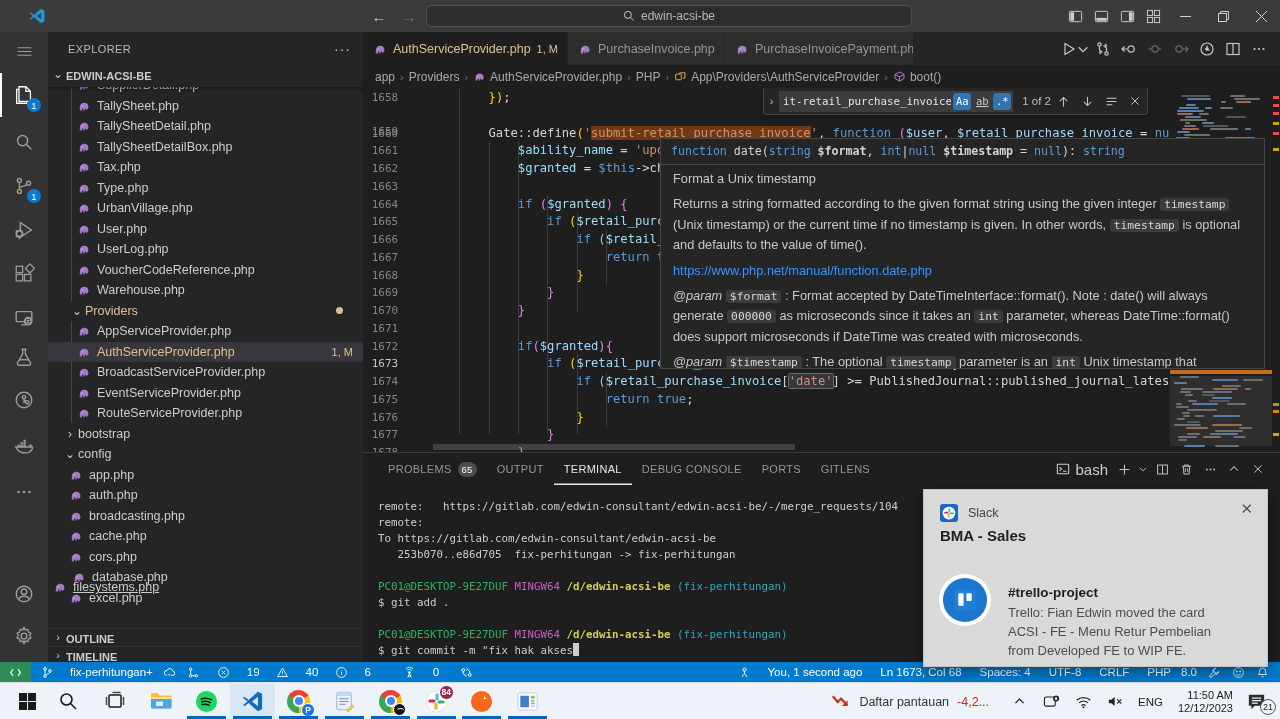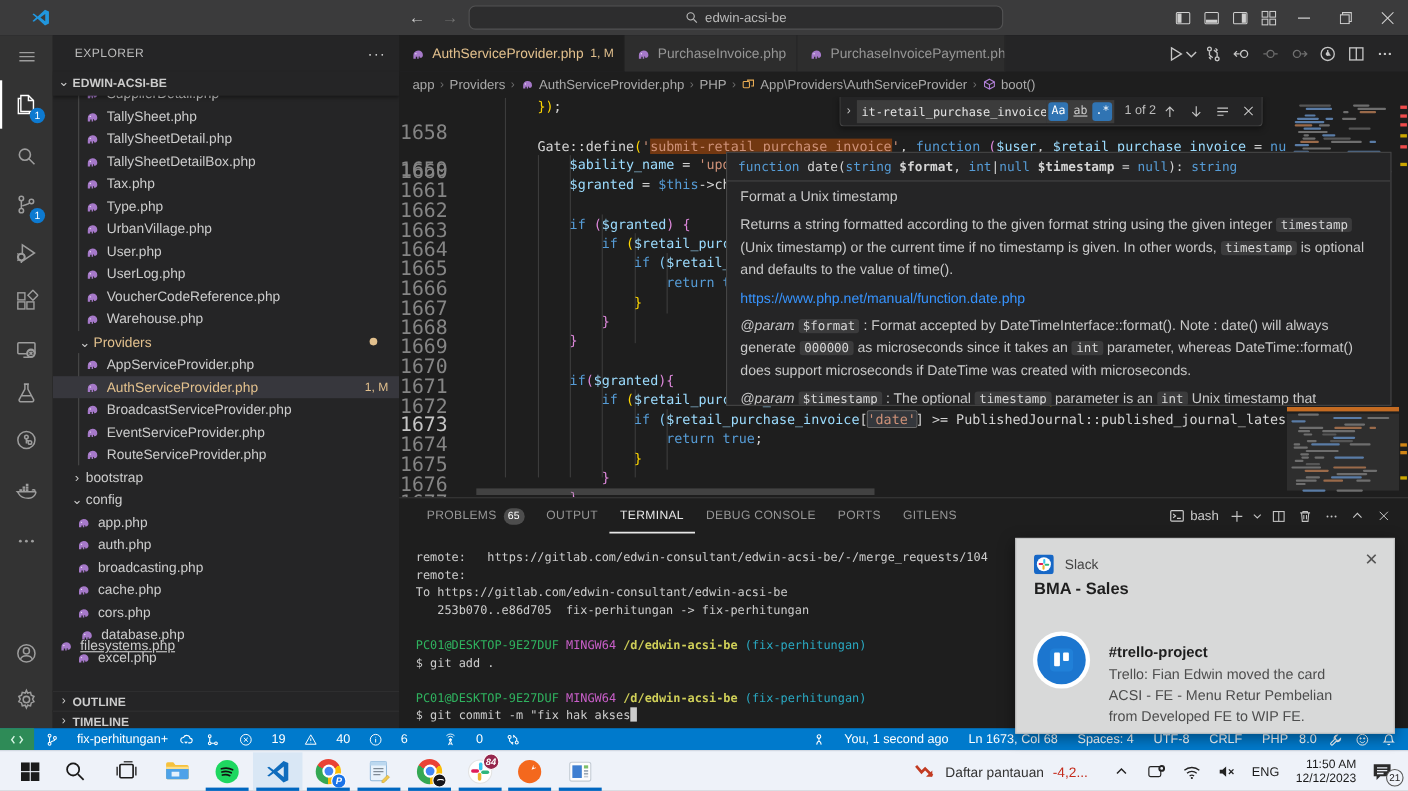--- a/index.html
+++ b/index.html
@@ -64,21 +64,21 @@
 
   .breadcrumb { position:absolute; left:0; top:33px; width:917px; height:23px; display:flex; align-items:center; font-size:12px; color:#a9a9a9; padding-left:12px; gap:3px; white-space:nowrap; }
   .bc-sep { color:#6e6e6e; font-size:11px; margin:0 2px; }
   .bc-item { display:flex; align-items:center; gap:4px; }
   .bc-item svg { width:13px; height:13px; }
 
   
   .codearea { position:absolute; left:0; top:56px; width:917px; height:364px; overflow:hidden; background:#1e1e1e; }
   .code-lines { position:absolute; left:0; top:0; width:807px; height:364px; overflow:hidden; }
   .cl { position:absolute; left:0; width:807px; height:17.75px; font-family:"DejaVu Sans Mono", monospace; font-size:12.17px; line-height:17.75px; white-space:pre; }
-  .cl .num { position:absolute; left:0; top:0; width:44px; text-align:right; color:#858585; font-size:18px;margin-top:23px; }
+  .cl .num { position:absolute; left:0; top:0; width:44px; text-align:center; color:#858585; font-size:11px; }
   .cl .num.cur { color:#c6c6c6; }
   .cl .txt { position:absolute; left:67px; top:0; }
   .seg-p { color:#d4d4d4; } .seg-k { color:#569cd6; } .seg-v { color:#9cdcfe; }
   .seg-s { color:#ce9178; } .seg-g { color:#ffd700; } .seg-pk { color:#df89dd; }
   .seg-b { color:#87cefa; }
   .seg-fm { color:#ce9178; background:rgba(234,92,0,.42); }
   .seg-wd { color:#ce9178; background:#34373c; box-shadow:0 0 0 1px #6a6a6a; border-radius:1px; }
   .iguide { position:absolute; width:1px; background:#3c3c3c; }
   .hscroll { position:absolute; left:70px; top:356px; width:362px; height:6px; background:rgba(121,121,121,.4); }
 
@@ -112,41 +112,41 @@
   .seg-vb { color:#d4d4d4; font-weight:bold; }
 
   
   .panel { position:absolute; left:0; top:420px; width:917px; height:210px; background:#1e1e1e; border-top:1px solid #3a3a3a; }
   .panel-tabs { position:absolute; left:15px; top:0; height:32px; display:flex; align-items:center; gap:0; }
   .panel-tab { font-size:11px; letter-spacing:.3px; color:#969696; padding:0 10px; height:32px; display:flex; align-items:center; gap:6px; }
   .panel-tab.active { color:#e7e7e7; box-shadow:inset 0 -1.5px 0 #e7e7e7; }
   .panel-badge { background:#4d4d4d; color:#ffffff; font-size:9.5px; min-width:17px; height:15px; border-radius:8px; display:flex; align-items:center; justify-content:center; padding:0 4px; }
   .panel-acts { position:absolute; right:10px; top:0; height:32px; display:flex; align-items:center; color:#c5c5c5; }
   .panel-act { width:24px; height:26px; display:flex; align-items:center; justify-content:center; font-size:13px; }
-  .term-sel { display:flex; align-items:center; gap:5px; font-size:12px; color:#cccccc; margin-right:4px; }
+  .term-sel { display:flex; align-items:center; gap:5px; font-size:15px; color:#cccccc; margin-right:4px; }
   .terminal { position:absolute; left:15px; top:46px; width:880px; font-family:"DejaVu Sans Mono", monospace; font-size:10.8px; line-height:16px; white-space:pre; }
   .seg-t { color:#cccccc; } .seg-tg { color:#2fb35f; } .seg-tm { color:#c95fc9; }
   .seg-ty { color:#cfcf58; font-weight:bold; } .seg-tc { color:#2aa9c2; }
   .seg-cursor { display:inline-block; width:6.4px; height:13px; background:#cccccc; vertical-align:-2px; }
 
   
   .statusbar { position:absolute; left:0; top:662px; width:1280px; height:20px; background:#007acc; color:#ffffff; font-size:11.5px; display:flex; align-items:center; }
   .sb-remote { width:31px; height:20px; background:#2e8b57; display:flex; align-items:center; justify-content:center; font-weight:bold; letter-spacing:-1px; font-size:11px; }
   .sb-item { display:flex; align-items:center; gap:16px; padding:0 5px; height:20px; white-space:nowrap; }
   .sb-left { display:flex; align-items:center; }
   .sb-right { margin-left:auto; display:flex; align-items:center; padding-right:6px; }
   .sb-ic { display:inline-flex; width:14px; height:14px; align-items:center; justify-content:center; }
   .sb-ic svg { width:13px; height:13px; }
 
   
   .taskbar { position:absolute; left:0; top:682px; width:1280px; height:37px; background:#eef2f9; border-top:1px solid #d7dde6; }
   .tb-slot { position:absolute; top:1px; width:45px; height:34px; display:flex; align-items:center; justify-content:center; }
   .tb-slot.running::after { content:""; position:absolute; left:3px; bottom:-1px; width:39px; height:3px; background:#0067c0; }
   .tb-slot.appactive { background:#d9e7f5; }
-  .tb-ico { width:23px; height:23px; position:relative;font-style:italic; }
+  .tb-ico { width:23px; height:23px; position:relative; }
   .tb-badge { position:absolute; right:-6px; top:-5px; min-width:15px; height:15px; border-radius:8px; background:#96274d; color:#fff; font-size:8.5px; font-weight:bold; display:flex; align-items:center; justify-content:center; padding:0 2px; border:1px solid #fff; }
   .chrome { position:relative; display:block; width:23px; height:23px; border-radius:50%; background:conic-gradient(from -60deg, #ea4335 0 120deg, #fbbc05 0 240deg, #34a853 0 360deg); }
   .chrome::before { content:""; position:absolute; left:5.5px; top:5.5px; width:12px; height:12px; border-radius:50%; background:#fff; }
   .chrome::after { content:""; position:absolute; left:7.5px; top:7.5px; width:8px; height:8px; border-radius:50%; background:#4285f4; }
   .chrome2-badge { position:absolute; right:-4px; bottom:-3px; width:13px; height:13px; border-radius:50%; background:#17161b; border:1px solid #fff; }
   .chrome2-badge::after { content:""; position:absolute; left:2.5px; top:4px; width:7px; height:4px; border-radius:50% 50% 0 0; border-top:1.3px solid #fff; }
   .tb-minibadge { position:absolute; right:-5px; bottom:-4px; width:14px; height:14px; border-radius:50%; background:#1a73e8; color:#fff; font-size:8.5px; font-weight:bold; display:flex; align-items:center; justify-content:center; border:1px solid #fff; }
   .tray { position:absolute; right:0; top:0; height:37px; display:flex; align-items:center; color:#1b1b1b; }
   .tray-news { display:flex; align-items:center; gap:8px; font-size:12.5px; color:#333; margin-right:14px; }
   .tray-news .val { color:#c42b1c; }

